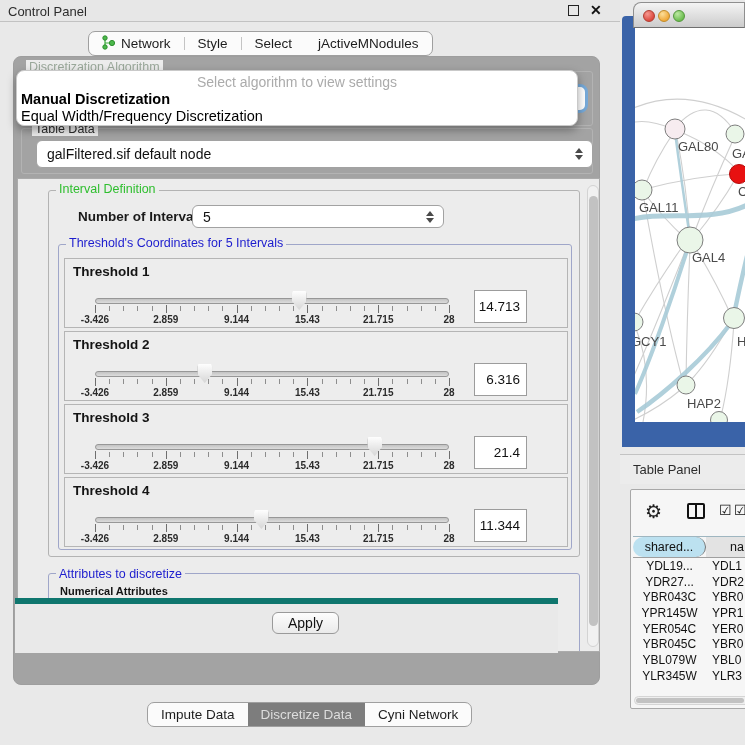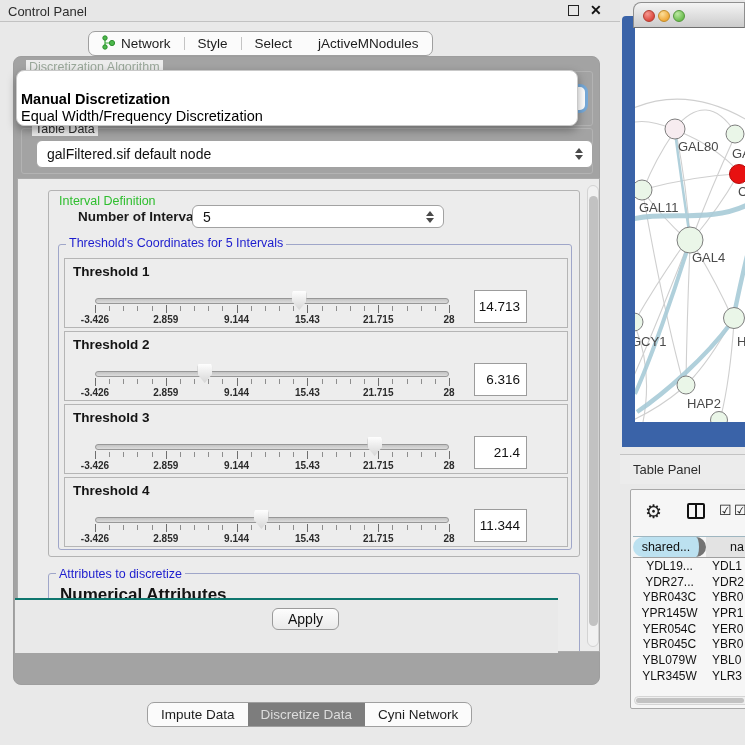--- a/index.html
+++ b/index.html
@@ -47,50 +47,50 @@
   .stepper { position:absolute; right:9px; top:50%; transform:translateY(-50%); display:flex; flex-direction:column; gap:2px; }
   .stepper i { width:0; height:0; border-left:4px solid transparent; border-right:4px solid transparent; display:block; }
   .stepper .up { border-bottom:5px solid #4a4a4a; }
   .stepper .dn { border-top:5px solid #4a4a4a; }
   #td-combo { left:14px; top:11px; width:557px; height:28px; }
 
   
   #scrollpanel { left:3px; top:121px; width:583px; height:474px; border:1px solid #ABABAB; background:#ECECEC; overflow:hidden; }
 
   #interval-group { left:30px; top:11px; width:532px; height:367px; }
-  #interval-title { left:38px; top:3px;margin-top:12px; }
+  #interval-title { left:38px; top:3px; }
   #noi-label { left:60px; top:30px; font-size:13.5px; font-weight:bold; color:#1a1a1a; }
   #noi-combo { left:174px; top:26px; width:252px; height:23px; }
 
   #coords-group { left:40px; top:65px; width:514px; height:306px; border-color:#9FA6C9; }
   #coords-title { left:48px; top:57px; }
 
   .th-row { position:absolute; left:46px; width:504px; height:70px; border:1px solid #B5B5B5; background:#EDEDED; }
   .th-label { position:absolute; left:8px; top:5px; font-size:13.5px; font-weight:bold; color:#141414; }
   .trackzone { position:absolute; left:30px; top:0; width:354px; height:70px; }
   .track { position:absolute; left:0; top:39px; width:100%; height:6px; border:1px solid #979797; border-radius:4px; background:linear-gradient(#c3c3c3,#dcdcdc); }
   .thumb { position:absolute; top:32px; width:15px; height:19px; transform:translateX(-50%); background:linear-gradient(#FEFEFE,#D6D6D6); clip-path:polygon(8% 0,92% 0,100% 14%,100% 52%,50% 100%,0 52%,0 14%); filter:drop-shadow(0 0 1px #777); }
   .minorticks { position:absolute; left:0; top:47px; width:100.3%; height:5px; background:repeating-linear-gradient(to right,#8d8d8d 0 1px,transparent 1px 14.16px); }
   .majortick { position:absolute; top:46px; width:1px; height:8px; background:#6e6e6e; }
   .ticklabel { position:absolute; top:55px; width:60px; margin-left:-30px; text-align:center; font-size:10px; font-weight:bold; color:#2b2b2b; }
   .valbox { position:absolute; left:409px; top:31px; width:53px; height:33px; background:#fff; border:1px solid #9C9C9C; font-size:13.5px; color:#111; text-align:right; line-height:31px; padding-right:6px; }
 
   #attr-group { left:30px; top:394px; width:532px; height:90px; border-color:#9FA6C9; }
   #attr-title { left:38px; top:388px; }
-  #attr-list-title { left:42px; top:406px; font-size:17px; font-weight:bold; color:#141414; position:absolute;text-align:center; }
+  #attr-list-title { left:42px; top:406px; font-size:11px; font-weight:bold; color:#141414; position:absolute;text-align:center; }
   #attr-list { left:48px; top:424px; width:466px; height:60px; background:#fff; border:1px solid #A9A9A9; position:absolute; overflow:hidden; }
   #attr-list .li { font-size:13.5px; color:#111; padding:1px 0 1px 8px; }
   .vscroll { position:absolute; background:#F1F1F1; border:1px solid #D3D3D3; border-radius:6px; }
   .vthumb { position:absolute; left:1px; width:8px; background:#C2C2C2; border-radius:5px; }
   #list-scroll { right:2px; top:2px; width:11px; height:56px; }
   #list-scroll .vthumb { top:2px; height:40px; }
   #panel-scroll { left:569px; top:6px; width:12px; height:462px; }
   #panel-scroll .vthumb { top:10px; height:430px; width:9px; }
 
-  #apply-strip { left:1px; top:541px; width:543px; height:55px; background:#E9E9E9; border-top:2px solid #0f766e; position:absolute; }
+  #apply-strip { left:1px; top:541px; width:543px; height:55px; background:#E9E9E9; border-top:6px solid #0f766e; position:absolute; }
   #apply-btn { left:257px; top:8px; width:67px; height:22px; background:linear-gradient(#FDFDFD,#EAEAEA); border:1px solid #9A9A9A; border-radius:6px; font-size:14px; color:#111; text-align:center; line-height:20px; position:absolute; }
 
   
   #net-blue { left:622px; top:16px; width:123px; height:431px; background:#3A63A8; border-top-left-radius:4px; }
   #net-titlebar { left:633px; top:2px; width:112px; height:26px; background:linear-gradient(#F4F4F4,#CCCCCC); border:1px solid #8F8F8F; border-bottom-color:#6f6f6f; border-top-left-radius:8px; }
   .tl { position:absolute; top:7px; width:12px; height:12px; border-radius:50%; }
   #tl-red { left:9px; background:radial-gradient(circle at 35% 30%, #F59890, #DD4A3F 70%); border:1px solid #B03C30; }
   #tl-yellow { left:24px; background:radial-gradient(circle at 35% 30%, #FBDE9A, #F0A93A 70%); border:1px solid #C08A28; }
   #tl-green { left:39px; background:radial-gradient(circle at 35% 30%, #BCE8A2, #6DBE50 70%); border:1px solid #53973C; }
   #net-canvas { left:635px; top:28px; width:110px; height:394px; background:#fff; overflow:hidden; }
@@ -103,21 +103,21 @@
   #gear { left:14px; top:10px; font-size:19px; color:#1d1d1d; position:absolute; }
   #colicon { left:56px; top:13px; width:18px; height:16px; border:2px solid #111; border-radius:2px; position:absolute; }
   #colicon::after { content:""; position:absolute; left:6px; top:0; width:2px; height:12px; background:#111; }
   .chk { position:absolute; top:12px; font-size:14px; color:#111; }
   #chk1 { left:88px; } #chk2 { left:103px; }
   #tp-table { left:2px; top:46px; width:123px; height:150px; position:absolute; overflow:hidden; font-size:12px; }
   .trow { display:flex; height:15.7px; align-items:center; }
   .c1 { width:73px; text-align:center; color:#111; overflow:hidden; white-space:nowrap; }
   .c2 { flex:1; padding-left:6px; color:#111; overflow:hidden; white-space:nowrap; }
   #thead { height:22px; border-top:1px solid #9FB6C0; border-bottom:1px solid #9f9f9f; }
-  #thead .c1 { background:#BCE1F0; height:100%; line-height:21px; border-right:7px solid #737373; font-size:12.5px;border-radius:10px; }
+  #thead .c1 { background:#BCE1F0; height:100%; line-height:21px; border-right:1px solid #737373; font-size:12.5px;border-radius:10px; }
   #thead .c2 { background:#E3E3E3; height:100%; line-height:21px; font-size:12.5px; }
   #hscroll { left:3px; top:206px; width:118px; height:9px; background:#EFEFEF; border:1px solid #D5D5D5; border-radius:5px; position:absolute; }
   #hscroll .hthumb { position:absolute; left:1px; top:1px; height:5px; width:108px; background:#C2C2C2; border-radius:4px; }
 </style>
 </head>
 <body>
 
 <div class="abs" id="cp-header">
   <div class="abs" id="cp-title">Control Panel</div>
   <div class="abs" id="cp-float"></div>
@@ -149,20 +149,21 @@
       <span>jActiveMNodules</span>
     </div>
 </div>
 
 <div class="abs" id="outer-box">
 
   <div class="abs group" id="alg-group"></div>
   <div class="abs gtitle" id="alg-title">Discretization Algorithm</div>
   <div class="abs" id="alg-combo"></div>
   <div class="abs" id="alg-popup">
+    <div id="alg-prompt">Select algorithm to view settings</div>
     <div class="abs" id="alg-opt1">Manual Discretization</div>
     <div class="abs" id="alg-opt2">Equal Width/Frequency Discretization</div>
   </div>
 
   <div class="abs group" id="td-group">
     <div class="gtitle" id="td-title">Table Data</div>
     <div class="abs combo" id="td-combo">
       <span>galFiltered.sif default node</span>
       <span class="stepper">
           <i class="up"></i>

